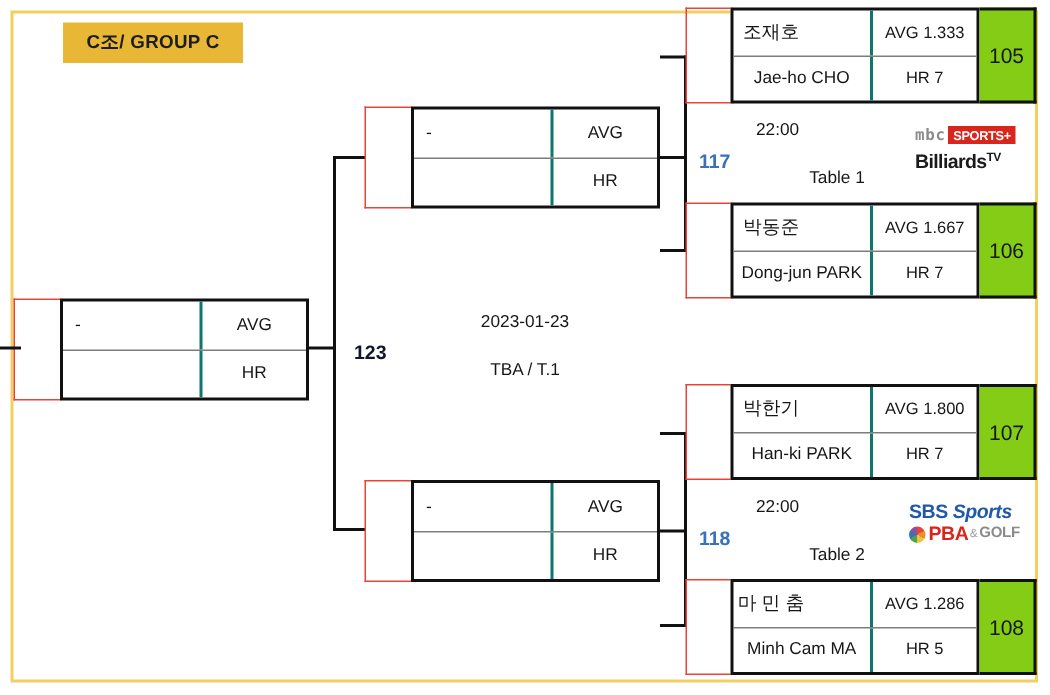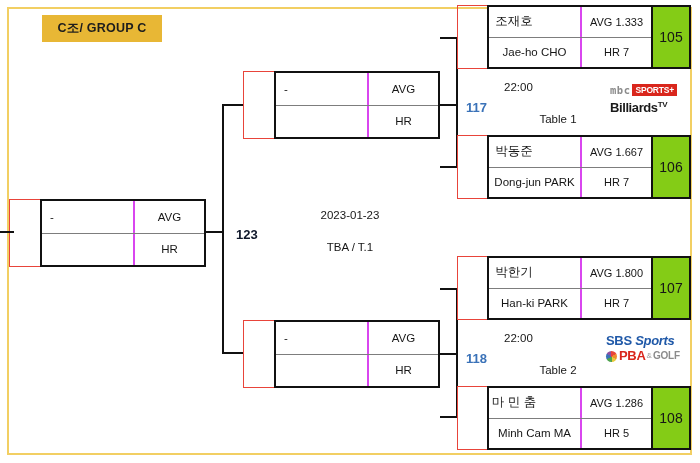--- a/index.html
+++ b/index.html
@@ -95,21 +95,21 @@
     justify-content: center;
     font-size: 11.5px;
     color: #161616;
     overflow: hidden;
     white-space: nowrap;
   }
   .cell-name.kr { font-size: 12.5px; }
   .cell-stat {
     width: 69px;
     flex: 0 0 69px;
-    border-left: 2px solid #d946ef;
+    border-left: 2px solid #0f766e;
     display: flex;
     align-items: center;
     justify-content: center;
     font-size: 11px;
     color: #161616;
     white-space: nowrap;
   }
   
   .slotbox.blank .cell-stat { font-size: 11.5px; margin-left: 30px; }
 

